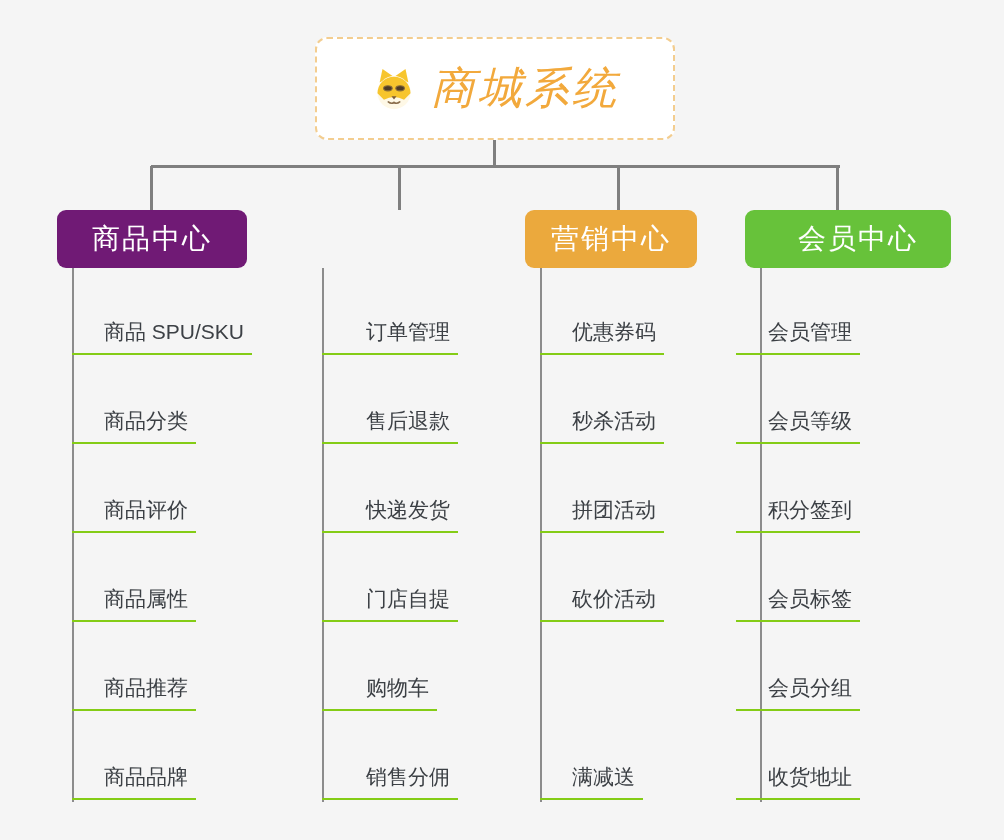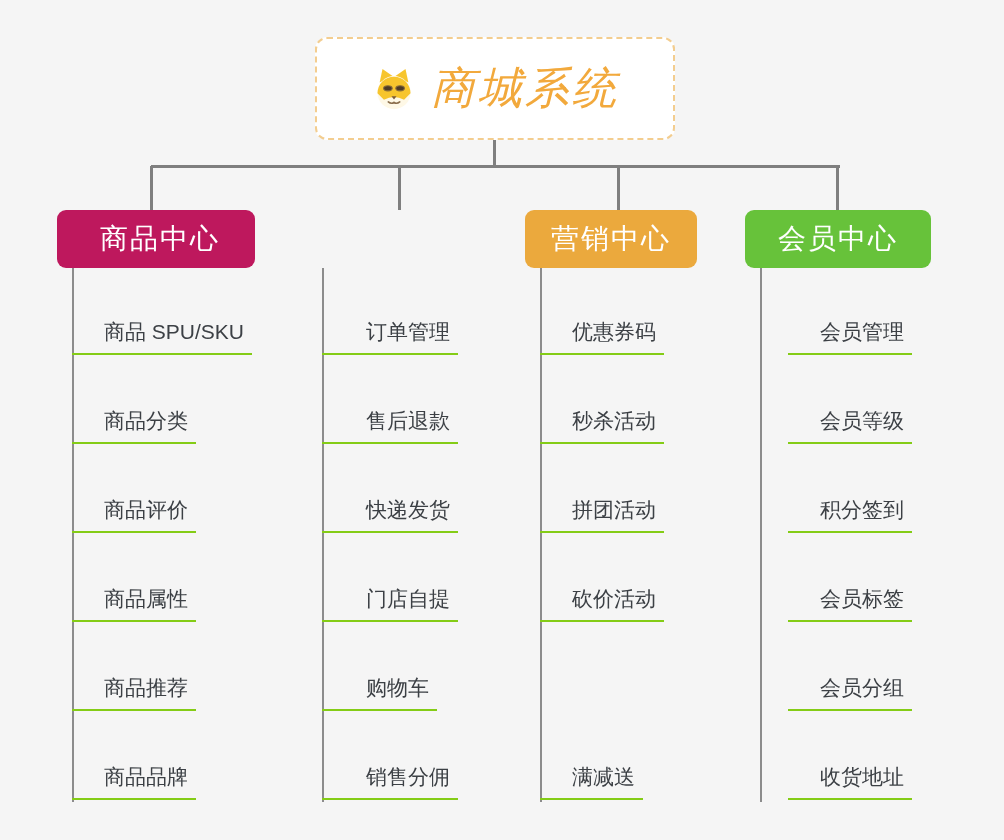--- a/index.html
+++ b/index.html
@@ -50,36 +50,36 @@
   .branch-node {
     position: absolute; top: 210px; height: 58px;
     border-radius: 9px;
     display: flex; align-items: center; justify-content: center;
     color: #FFFFFF; font-size: 28px; letter-spacing: 2px;
     white-space: nowrap;
   }
   .branch-0 { left: 57px;  width: 190px; }
   .branch-1 { left: 307px; width: 186px; }
   .branch-2 { left: 525px; width: 172px; }
-  .branch-3 { left: 745px; width: 186px; }
+  .branch-3 { left: 745px; width: 186px; padding-left: 20px; }
 
   
   .leaf {
     position: absolute;
     white-space: nowrap;
     font-size: 21px;
     line-height: 26px;
     color: #3C4045;
     padding: 0 8px 8px 32px;
     border-bottom: 2px solid #84cc16;
   }
   .col-0 { left: 72px; }
   .col-1 { left: 322px; padding-left: 44px; }
   .col-2 { left: 540px; }
-  .col-3 { left: 788px; }
+  .col-3 { left: 736px; }
   .row-0 { top: 319px; }
   .row-1 { top: 408px; }
   .row-2 { top: 497px; }
   .row-3 { top: 586px; }
   .row-4 { top: 675px; }
   .row-5 { top: 764px; text-align: center; }
 </style>
 </head>
 <body>
 
@@ -101,21 +101,21 @@
     <span class="root-title" style="color: rgb(242, 169, 60);">商城系统</span>
   </div>
 
   <div class="line stem-root"></div>
   <div class="line bus"></div>
   <div class="line drop drop-0"></div>
   <div class="line drop drop-1"></div>
   <div class="line drop drop-2"></div>
   <div class="line drop drop-3"></div>
 
-  <div class="branch-node branch-0" style="background-color: #be185d; padding-left: 8px;">商品中心</div>
+  <div class="branch-node branch-0" style="background-color: #701a75;">商品中心</div>
   <div class="branch-node branch-2" style="background-color: rgb(235, 169, 61);">营销中心</div>
   <div class="branch-node branch-3" style="background-color: rgb(103, 194, 58);">会员中心</div>
 
   <div class="trunk trunk-0"></div>
   <div class="trunk trunk-1"></div>
   <div class="trunk trunk-2"></div>
   <div class="trunk trunk-3"></div>
 
   <div class="leaf col-0 row-0">商品 SPU/SKU</div>
   <div class="leaf col-0 row-1">商品分类</div>

